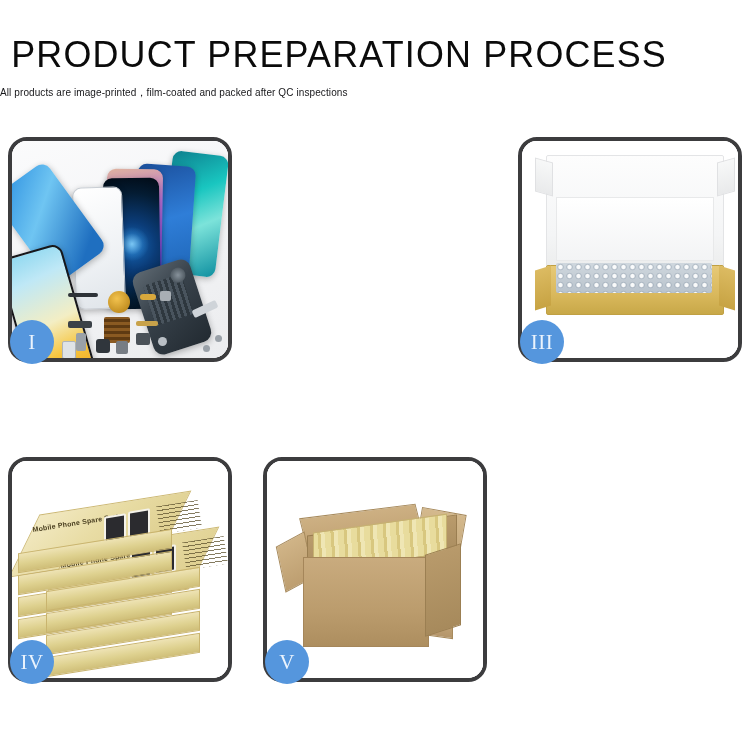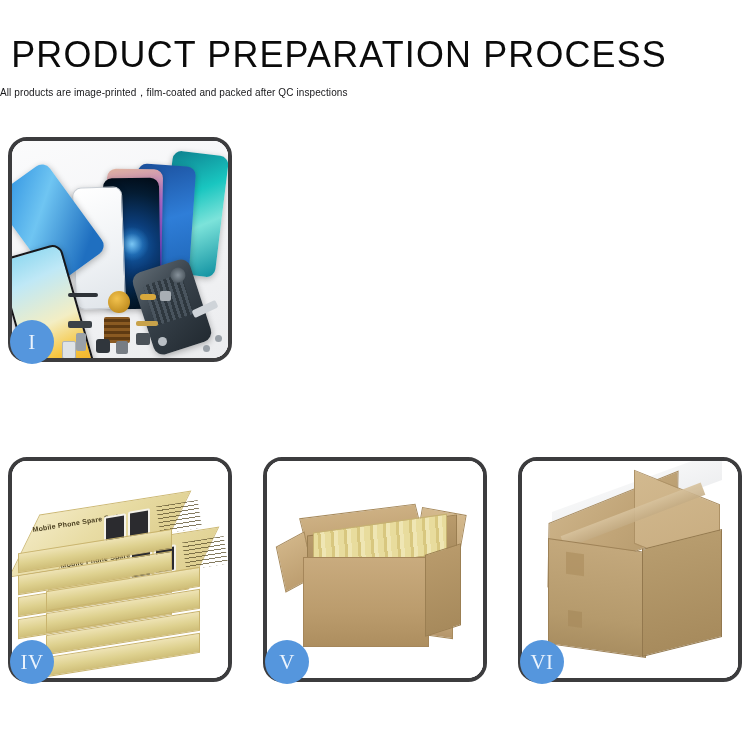--- a/index.html
+++ b/index.html
@@ -501,20 +501,31 @@
           <div class="part pt13"></div>
           <div class="part pt14"></div>
           <div class="part pt15"></div>
           <div class="part pt16"></div>
         </div>
       </div>
       <div class="badge">I</div>
     </div>
 
 
+    <div class="panel p-c2 p-r0">
+      <div class="clip">
+        <div class="scene-mailer">
+          <div class="mailer-lid"></div>
+          <div class="mailer-foam"></div>
+          <div class="mailer-tray"></div>
+          <div class="mailer-bubble"></div>
+        </div>
+      </div>
+      <div class="badge">III</div>
+    </div>
 
     <div class="panel p-c0 p-r1">
       <div class="clip">
         <div class="scene-stack">
           <div class="stack-wrap">
 
             <div class="boxtop" style="left:6px; top:26px;"></div>
             <div class="lbl" style="left:14px; top:40px;">Mobile Phone Spare Parts</div>
             <div class="scr" style="left:86px; top:36px; width:18px; height:23px; transform:skewY(-9deg);"></div>
             <div class="scr" style="left:110px; top:31px; width:18px; height:23px; transform:skewY(-9deg);"></div>
@@ -549,30 +560,15 @@
           <div class="ocarton-inner"></div>
           <div class="ocontents"></div>
           <div class="oflap oflap-front"></div>
           <div class="ocarton-body"></div>
           <div class="ocarton-side"></div>
         </div>
       </div>
       <div class="badge">V</div>
     </div>
 
-    <div class="panel p-c2 p-r1">
-      <div class="clip">
-        <div class="scene-sealed">
-          <div class="sc-shadow"></div>
-          <div class="sc-top"></div>
-          <div class="sc-top2"></div>
-          <div class="sc-tape"></div>
-          <div class="sc-front"></div>
-          <div class="sc-rightface"></div>
-          <div class="sc-tab1"></div>
-          <div class="sc-tab2"></div>
-        </div>
-      </div>
-      <div class="badge">VI</div>
-    </div>
 
   </div>
 </div>
 
 </body></html>

